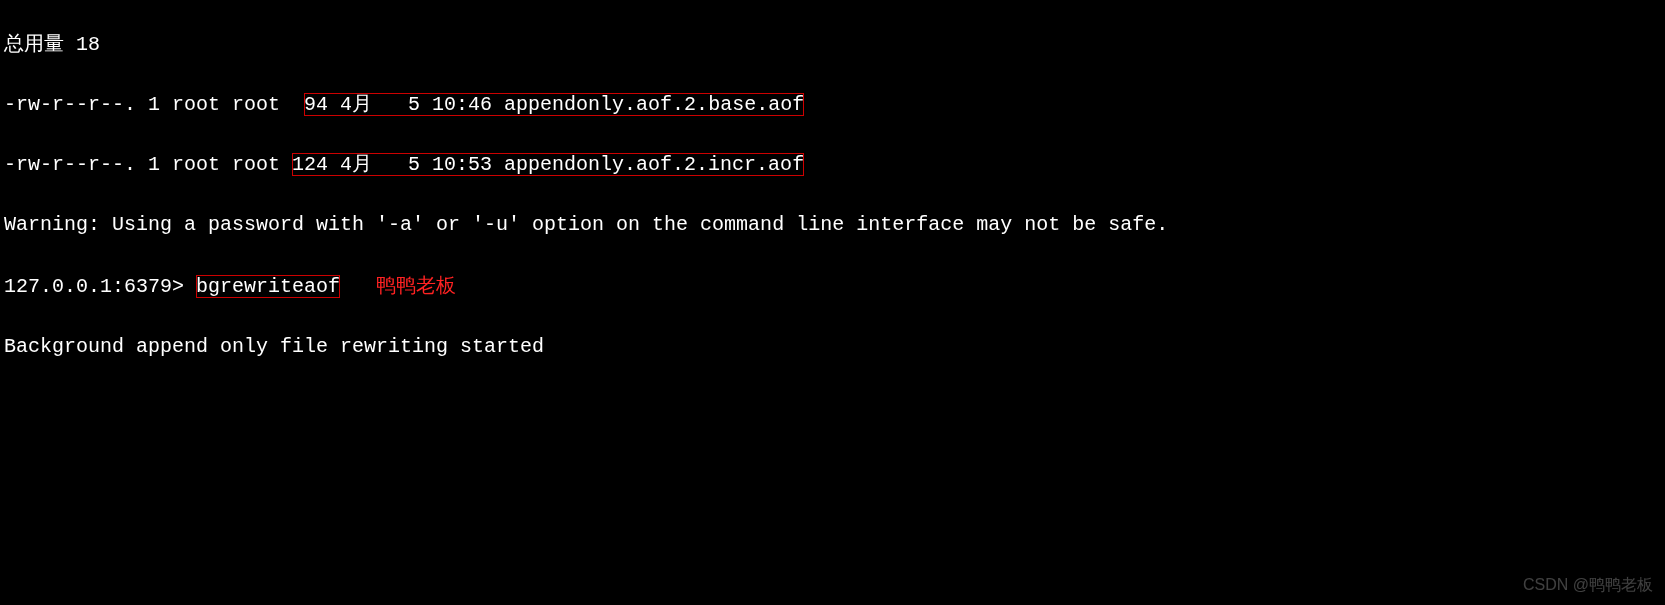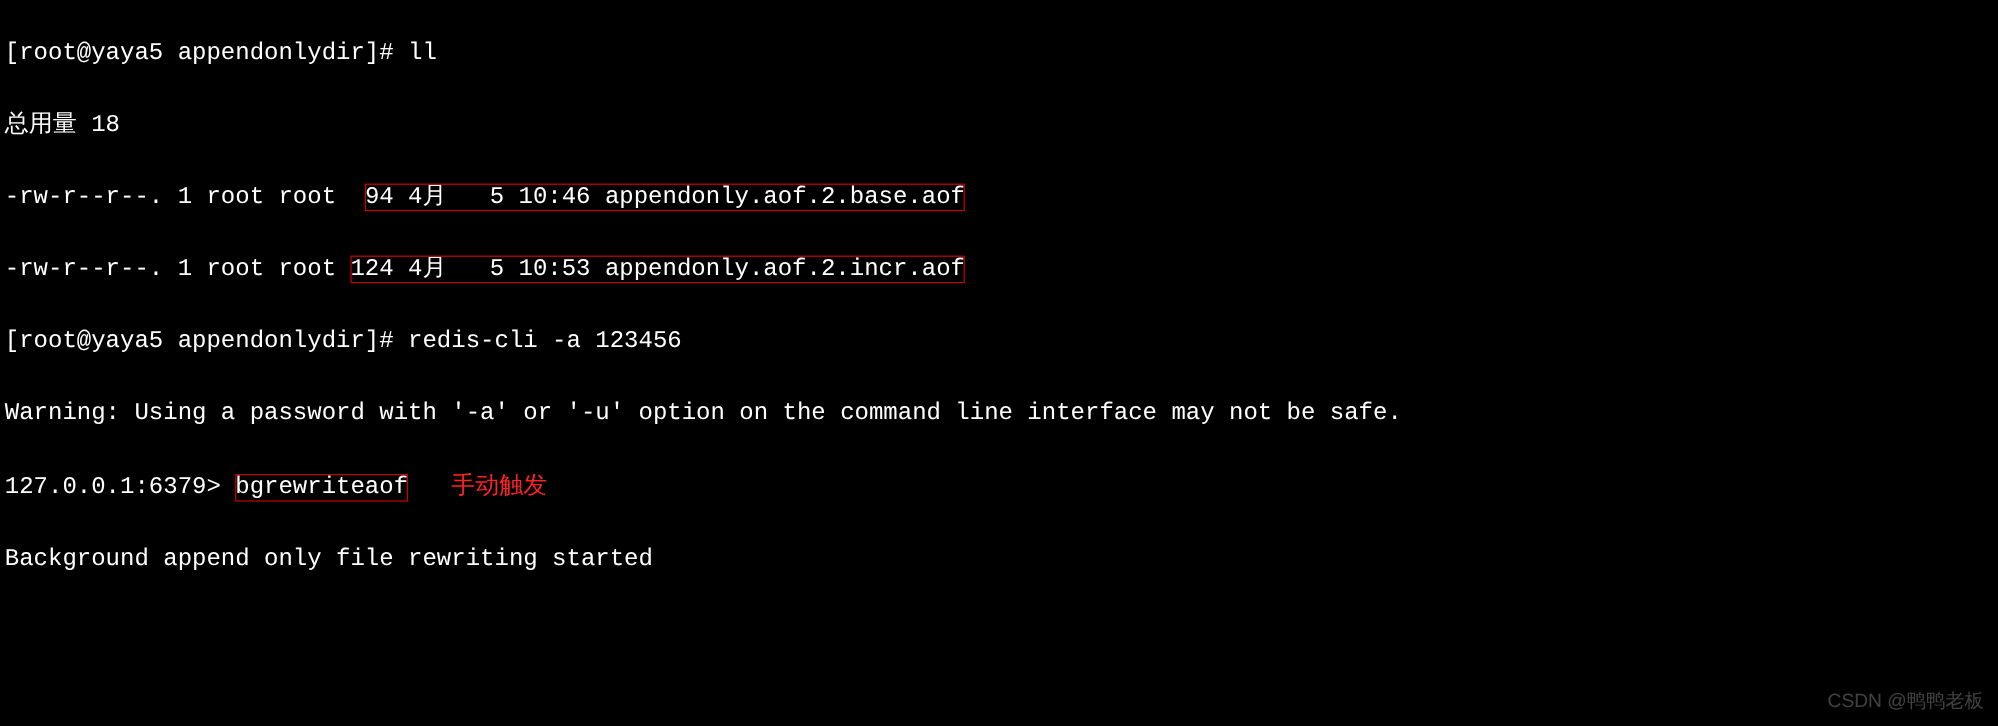--- a/index.html
+++ b/index.html
@@ -39,27 +39,25 @@
     pointer-events: none;
     margin-top: 27px;
   }
   .line { display: block; }
   .seg { display: inline; text-align: center; }
 </style>
 </head>
 <body>
 
 <div class="terminal">
-<span class="line">[root@yaya5 appendonlydir]# ll</span>
 <span class="line">总用量 18</span>
 <span class="line"><span class="seg">-rw-r--r--. 1 root root  </span><span class="seg box-red">94 4月   5 10:46 appendonly.aof.2.base.aof</span></span>
 <span class="line"><span class="seg">-rw-r--r--. 1 root root </span><span class="seg box-red">124 4月   5 10:53 appendonly.aof.2.incr.aof</span></span>
-<span class="line">[root@yaya5 appendonlydir]# redis-cli -a 123456</span>
 <span class="line">Warning: Using a password with '-a' or '-u' option on the command line interface may not be safe.</span>
-<span class="line"><span class="seg">127.0.0.1:6379&gt; </span><span class="seg box-red">bgrewriteaof</span><span class="seg">   </span><span class="seg annot">手动触发</span></span>
+<span class="line"><span class="seg">127.0.0.1:6379&gt; </span><span class="seg box-red">bgrewriteaof</span><span class="seg">   </span><span class="seg annot">鸭鸭老板</span></span>
 <span class="line">Background append only file rewriting started</span>
 
 
 
 
 
 
 
 </div>
 

